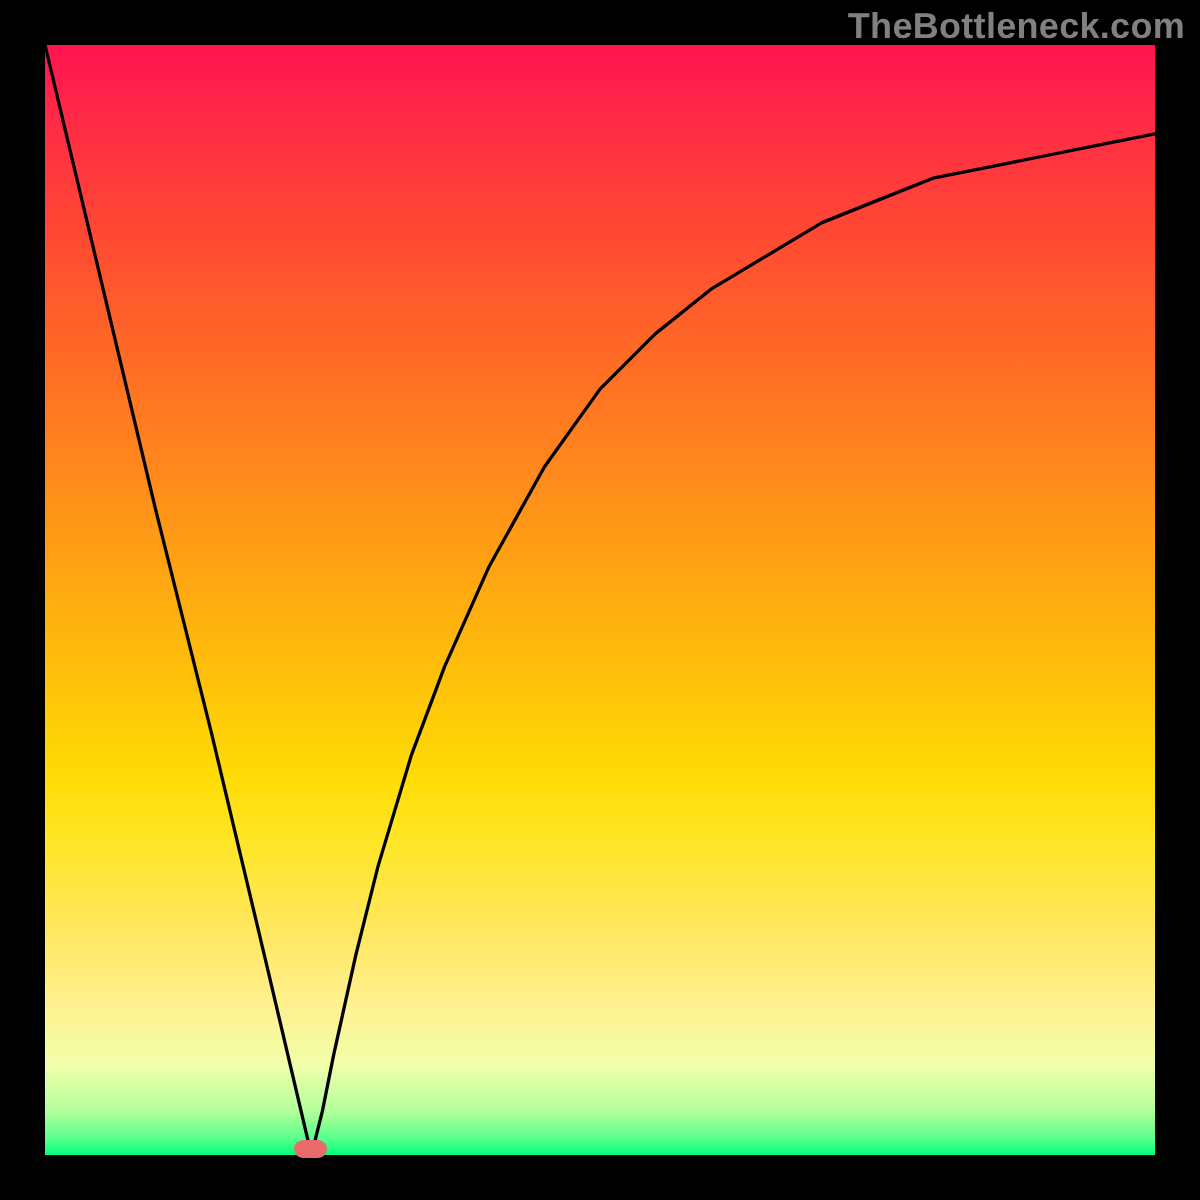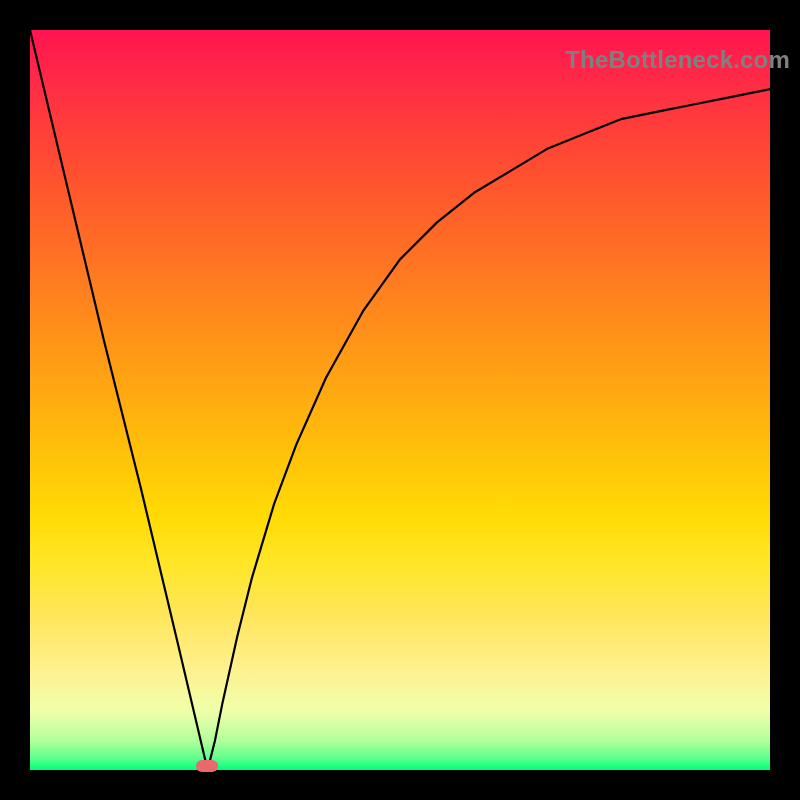--- a/index.html
+++ b/index.html
@@ -48,21 +48,20 @@
   }
   .watermark {
     position: absolute;
     top: 4px;
     right: 10px;
     font-family: Arial, Helvetica, sans-serif;
     font-size: 24px;
     font-weight: 600;
     color: #808080;
     letter-spacing: 0.2px;
-    margin-top: 42px;
   }
   .dip-marker {
     position: absolute;
     width: 22px;
     height: 12px;
     background: #e96a6a;
     border-radius: 6px;
     transform: translate(-50%, -50%);
   }
 </style>

